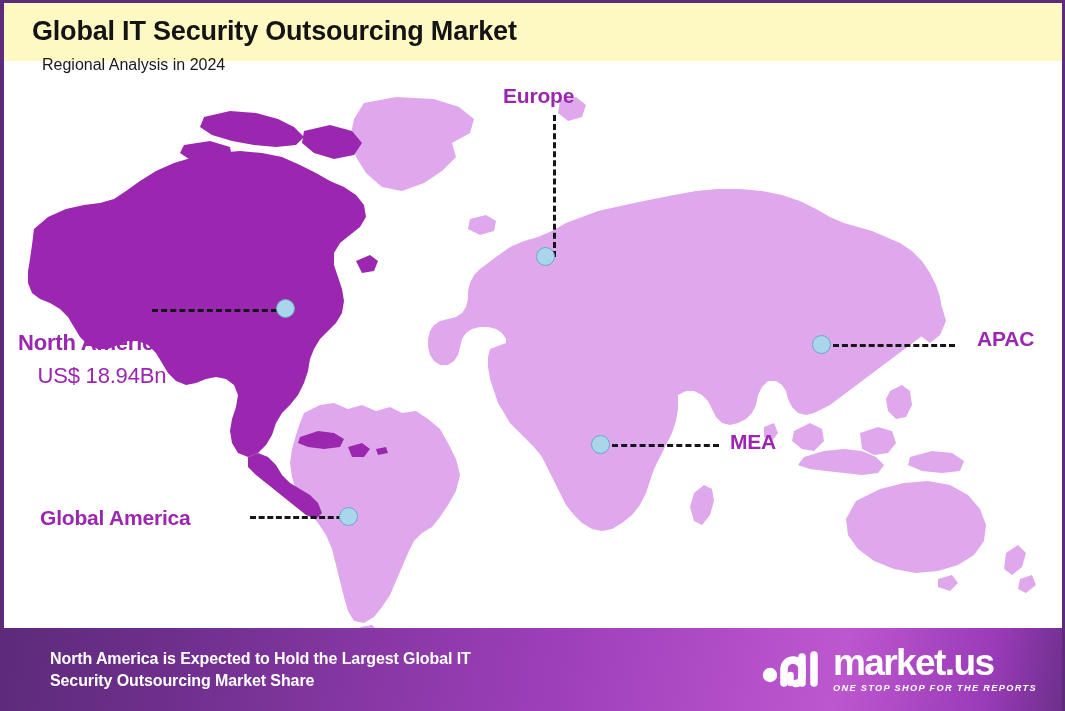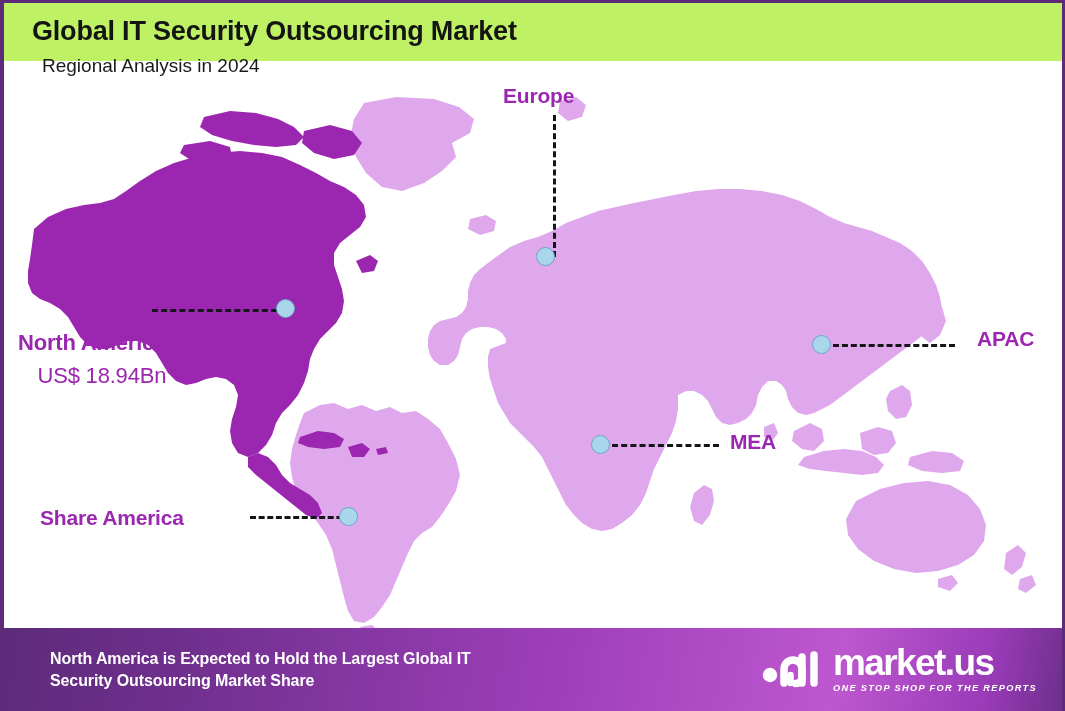--- a/index.html
+++ b/index.html
@@ -9,41 +9,41 @@
     font-family:"Liberation Sans", sans-serif;
     overflow:hidden;
   }
   #infographic{
     position:relative;
     width:1065px;height:711px;
     box-sizing:border-box;
     border-left:4px solid #5d2b7a;
     border-right:3px solid #5d2b7a;
     border-top:3px solid #5d2b7a;
-    background:#bef264;
+    background:#fef9c3;
     overflow:hidden;
   }
   
   #header{
     position:absolute;left:0;top:0;width:100%;
     padding:14px 0 0 28px;
     box-sizing:border-box;
     z-index:40;
   }
   #title{
     font-size:27px;
     font-weight:bold;
     color:#141414;
     letter-spacing:-0.2px;
     line-height:1.1;
     margin:0;
     white-space:nowrap;
   }
   #subtitle{
-    font-size:19px;
+    font-size:16px;
     font-weight:normal;
     color:#1a1a1a;
     margin:9px 0 0 10px;
     line-height:1.1;
     white-space:nowrap;
   }
   
   #map-wrap{
     position:absolute;
     left:0;top:58px;
@@ -234,21 +234,21 @@
 
     <div class="leader h hit" style="left:608px;top:441px;width:107px;"></div>
     <div class="marker hit" style="left:587px;top:432px;"></div>
     <div class="region-label hit" style="left:726px;top:427px;">
       <span>MEA</span>
     </div>
 
     <div class="leader h hit" style="left:246px;top:513px;width:101px;"></div>
     <div class="marker hit" style="left:335px;top:504px;"></div>
     <div class="region-label hit" style="left:36px;top:503px;">
-      <span>Share America</span>
+      <span>Global America</span>
     </div>
   </div>
 
   <div id="footer">
     <div id="footer-text">
       <span>North America is Expected to Hold the Largest Global IT</span>
       <span class="l2">Security Outsourcing Market Share</span>
     </div>
 
     <div id="logo">

